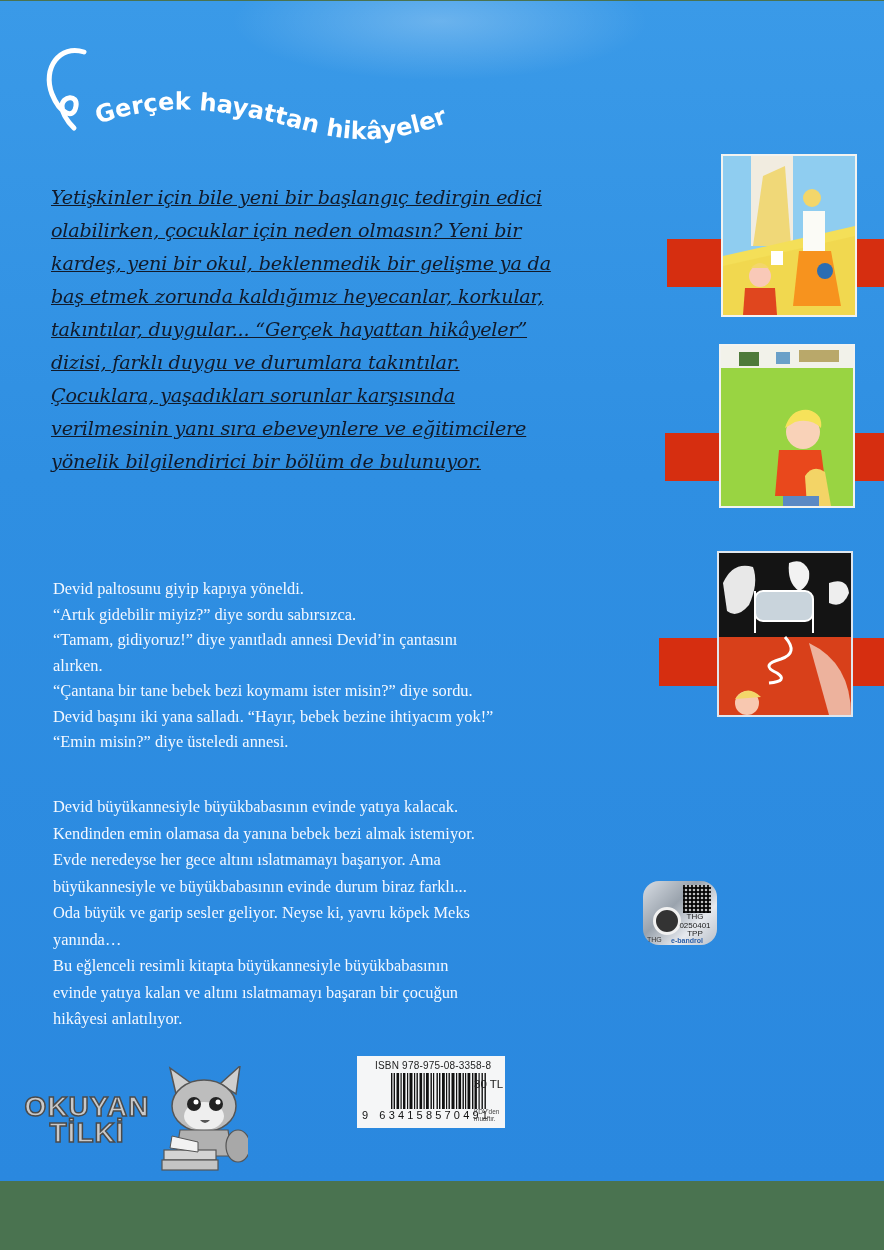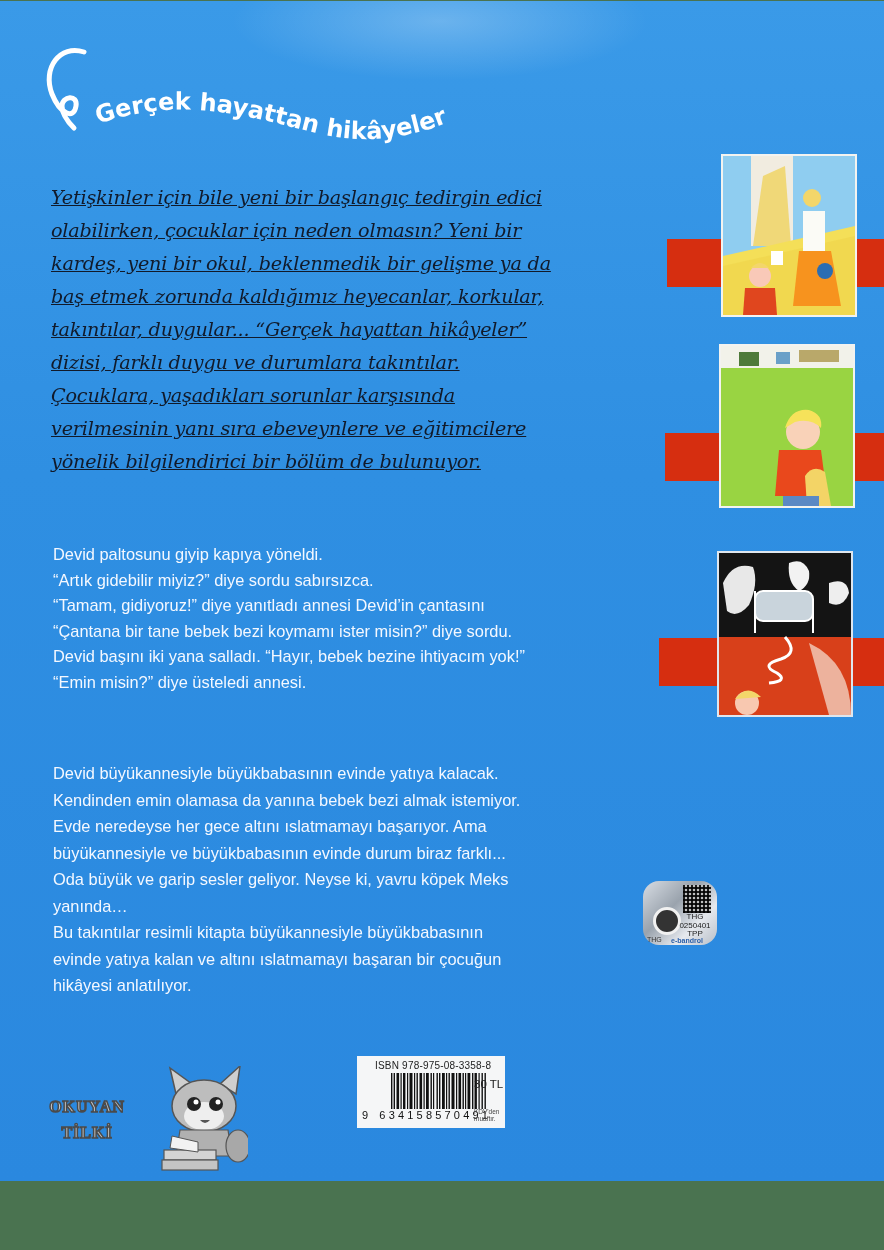--- a/index.html
+++ b/index.html
@@ -12,21 +12,21 @@
 
   .series-logo { position:absolute; left:40px; top:45px; width:480px; height:120px; }
   .series-logo svg { width:100%; height:100%; }
 
   .intro { position:absolute; left:51px; top:180px; width:560px; margin:0;
            font-family:"DejaVu Serif", serif; font-style:italic; font-size:19.2px; line-height:33px;
            color:#111a2a; letter-spacing:-0.2px; }
   .intro .line { display:block; white-space:nowrap;text-decoration:underline; }
 
   .story { position:absolute; left:53px; width:560px; color:#f4f8ff;
-           font-family:Liberation Sans, sans-serif; font-size:16.4px; line-height:25.5px; }
+           font-family:Liberation Serif, serif; font-size:16.4px; line-height:25.5px;margin-top:34px; }
   .story .line { display:block; white-space:nowrap; }
   .story1 { top:541px; }
   .story2 { top:759px; line-height:26.5px; }
   .red-bar { position:absolute; background:#d62e10; }
   .illus { position:absolute; border:2px solid #f3f3f0; overflow:hidden; box-sizing:border-box; }
 
   .hologram { position:absolute; left:643px; top:880px; width:74px; height:64px; border-radius:16px;
               background:linear-gradient(135deg,#d8dde4,#9aa3ad 40%,#e6e9ee 70%,#b8bfc8); }
   .hologram .qr { position:absolute; right:6px; top:4px; width:28px; height:28px;
                   background:repeating-linear-gradient(90deg,#222 0 2px,#ddd 2px 4px),
@@ -43,22 +43,22 @@
               box-sizing:border-box; padding:3px 6px; }
   .isbn-text { position:absolute; left:9px; top:4px; font-size:10px; color:#222; letter-spacing:0.2px; white-space:nowrap;margin-left:9px; }
   .barcode { position:absolute; left:34px; top:17px; width:96px; height:44px; }
   .barcode-num { position:absolute; left:5px; top:53px; font-size:11px; color:#111; letter-spacing:3.2px;
                  background:#f5f6f7; white-space:nowrap; padding-right:2px; }
   .barcode-num .first { margin-right:8px; }
   .price { position:absolute; left:117px; top:22px; font-size:11.5px; color:#222; }
   .kdv { position:absolute; left:117px; top:52px; font-size:6.5px; color:#444; line-height:7px; width:30px; }
 
   .watermark { position:absolute; left:18px; top:1063px; width:220px; height:112px; }
-  .watermark-text { position:absolute; left:4px; top:30px; font-family:Liberation Serif, serif;
-                    font-weight:bold; font-size:16px; line-height:26px; color:#c9c9c9; letter-spacing:1px;
+  .watermark-text { position:absolute; left:4px; top:30px; font-family:Liberation Sans, sans-serif;
+                    font-weight:bold; font-size:28px; line-height:26px; color:#c9c9c9; letter-spacing:1px;
                     -webkit-text-stroke:1.5px #4a4a4a; text-align:center; width:130px; }
   .fox { position:absolute; left:140px; top:2px; width:90px; height:110px; }
 </style>
 </head>
 <body>
 
 <div class="cover">
 
   <div class="series-logo">
     <svg viewBox="0 0 480 120" xmlns="http://www.w3.org/2000/svg">
@@ -81,33 +81,34 @@
     <span class="line">dizisi, farklı duygu ve durumlara takıntılar.</span>
     <span class="line">Çocuklara, yaşadıkları sorunlar karşısında</span>
     <span class="line">verilmesinin yanı sıra ebeveynlere ve eğitimcilere</span>
     <span class="line">yönelik bilgilendirici bir bölüm de bulunuyor.</span>
   </p>
 
   <div class="story story1">
     <span class="line">Devid paltosunu giyip kapıya yöneldi.</span>
     <span class="line">“Artık gidebilir miyiz?” diye sordu sabırsızca.</span>
     <span class="line">“Tamam, gidiyoruz!” diye yanıtladı annesi Devid’in çantasını</span>
+    <span class="line">alırken.</span>
     <span class="line">“Çantana bir tane bebek bezi koymamı ister misin?” diye sordu.</span>
     <span class="line">Devid başını iki yana salladı. “Hayır, bebek bezine ihtiyacım yok!”</span>
     <span class="line">“Emin misin?” diye üsteledi annesi.</span>
   </div>
 
   <div class="story story2">
     <span class="line">Devid büyükannesiyle büyükbabasının evinde yatıya kalacak.</span>
     <span class="line">Kendinden emin olamasa da yanına bebek bezi almak istemiyor.</span>
     <span class="line">Evde neredeyse her gece altını ıslatmamayı başarıyor. Ama</span>
     <span class="line">büyükannesiyle ve büyükbabasının evinde durum biraz farklı...</span>
     <span class="line">Oda büyük ve garip sesler geliyor. Neyse ki, yavru köpek Meks</span>
     <span class="line">yanında…</span>
-    <span class="line">Bu takıntılar resimli kitapta büyükannesiyle büyükbabasının</span>
+    <span class="line">Bu eğlenceli resimli kitapta büyükannesiyle büyükbabasının</span>
     <span class="line">evinde yatıya kalan ve altını ıslatmamayı başaran bir çocuğun</span>
     <span class="line">hikâyesi anlatılıyor.</span>
   </div>
 
   <div class="red-bar" style="left:667px; top:238px; width:217px; height:48px;"></div>
   <div class="illus" style="left:721px; top:153px; width:136px; height:163px;">
     <svg width="132" height="159" viewBox="0 0 132 159" xmlns="http://www.w3.org/2000/svg">
       <rect width="132" height="159" fill="#8fcdf0"></rect>
       <rect x="28" y="0" width="42" height="90" fill="#f1ece0"></rect>
       <path d="M30 90 L40 20 L62 10 L68 90 Z" fill="#f0d878"></path>

